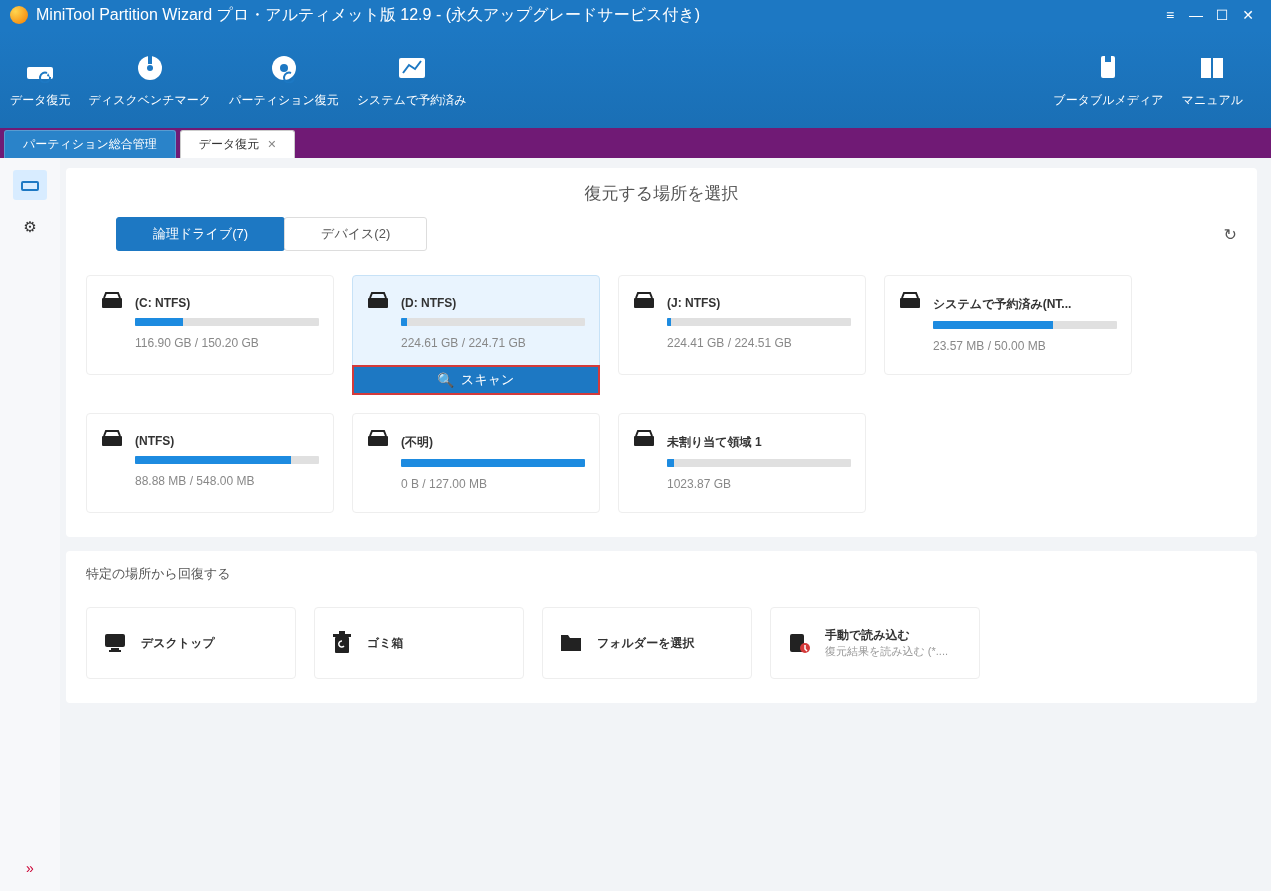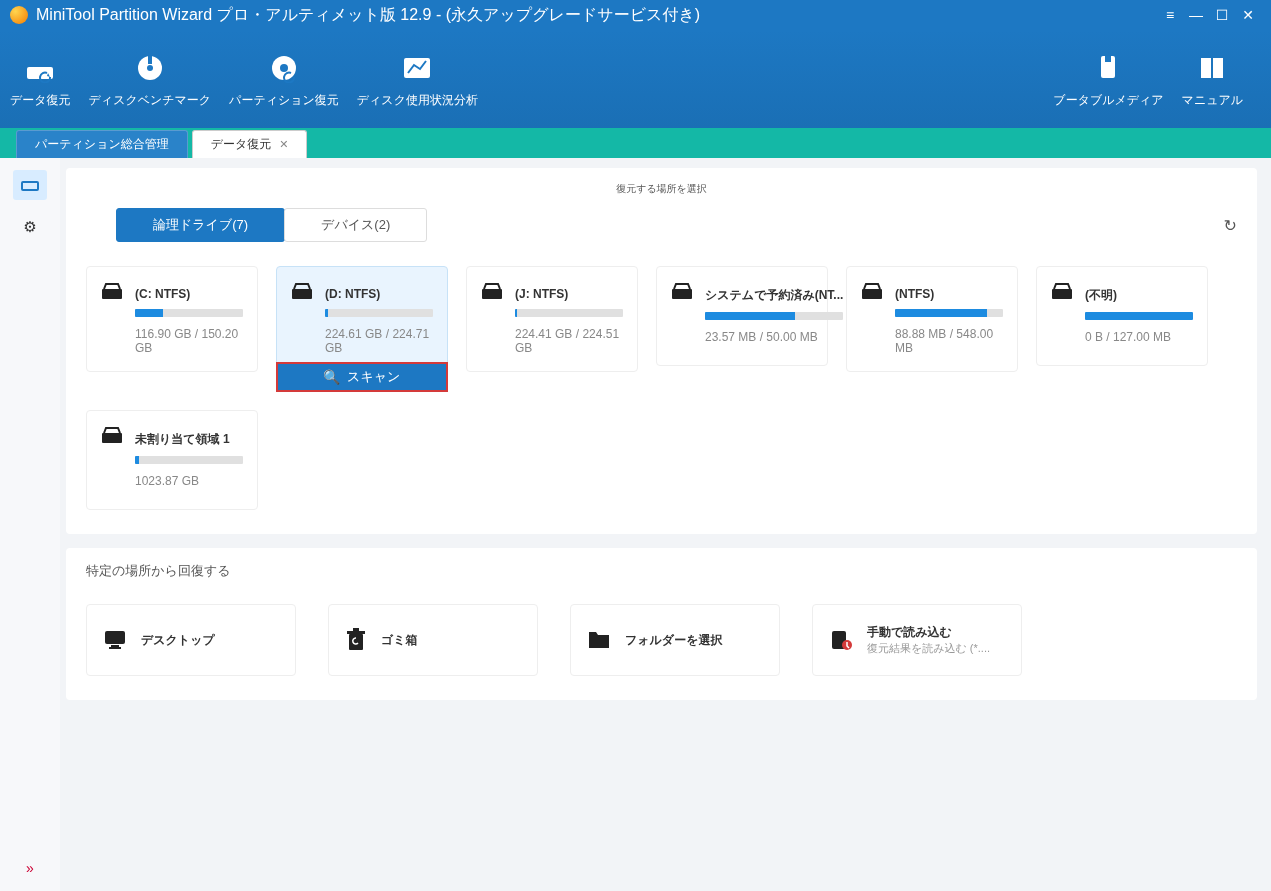--- a/index.html
+++ b/index.html
@@ -10,59 +10,59 @@
 .titlebar .title { font-size: 16px; }
 .titlebar .spacer { flex: 1; }
 .titlebar .win-btn { width: 26px; text-align: center; font-size: 14px; cursor: pointer; }
 
 .toolbar { height: 98px; background: linear-gradient(#1d78c3, #1a6fb5); display: flex; align-items: center; padding: 0 10px; color: #fff; }
 .toolbar .tool { text-align: center; cursor: pointer; margin-right: 18px; }
 .toolbar .tool .ico { height: 36px; display: flex; align-items: center; justify-content: center; font-size: 28px; margin-bottom: 6px; }
 .toolbar .tool .lbl { font-size: 12px; }
 .toolbar .spacer { flex: 1; }
 
-.tabs { height: 30px; background: #14b8a6; display: flex; align-items: flex-end; padding-left: 16px; text-align: right; }
+.tabs { height: 30px; background: #701a75; display: flex; align-items: flex-end; padding-left: 4px; text-align: right; }
 .tab { height: 28px; padding: 0 18px; display: flex; align-items: center; border: 1px solid #5a9bd0; border-bottom: none; font-size: 12px; cursor: pointer; background: #2a83c9; color: #fff; border-radius: 3px 3px 0 0; margin-right: 4px; }
 .tab.active { background: #fff; color: #333; border-color: #ccc; }
 .tab .close { margin-left: 8px; font-size: 11px; color: #888; }
 
 .workspace { display: flex; height: calc(891px - 30px - 98px - 30px); }
 .sidebar { width: 60px; background: #f7f8fa; display: flex; flex-direction: column; align-items: center; padding-top: 12px; gap: 12px; position: relative; }
 .side-btn { width: 34px; height: 30px; display: flex; align-items: center; justify-content: center; border-radius: 3px; cursor: pointer; font-size: 15px; color: #333; }
 .side-btn.active { background: #d8ecff; color: #1d78c3; }
 .side-expand { position: absolute; bottom: 15px; color: #c03; font-size: 14px; cursor: pointer; }
 
 .main { flex: 1; background: #f2f4f7; padding: 10px 14px 14px 6px; display: flex; flex-direction: column; gap: 14px; overflow: hidden; }
 
 .panel { background: #fff; border-radius: 4px; padding: 14px 20px 24px 20px; }
 .panel.top { flex: 0 0 auto; }
 .panel.bottom { flex: 0 0 auto; }
 
-.panel-title { text-align: center; color: #555; font-size: 10px; margin-bottom: 12px; }
+.panel-title { text-align: center; color: #555; font-size: 17px; margin-bottom: 12px; }
 .drive-tabs { display: flex; align-items: center; margin-bottom: 24px; margin-left: 30px; }
 .drive-tab { height: 34px; padding: 0 36px; display: flex; align-items: center; border: 1px solid #ddd; cursor: pointer; border-radius: 3px; margin-right: -1px; color: #555; font-size: 13px; }
 .drive-tab.active { background: #1d78c3; color: #fff; border-color: #1d78c3; }
 .drive-tabs .spacer { flex: 1; }
 .refresh { font-size: 16px; color: #555; cursor: pointer; }
 
 .drives { display: flex; flex-wrap: wrap; gap: 18px; }
-.drive-card { width: 172px; min-height: 100px; border: 1px solid #eee; border-radius: 4px; padding: 20px 14px 16px 14px; position: relative; cursor: pointer; background: #fff; display: flex; }
+.drive-card { width: 248px; min-height: 100px; border: 1px solid #eee; border-radius: 4px; padding: 20px 14px 16px 14px; position: relative; cursor: pointer; background: #fff; display: flex; }
 .drive-card.selected { background: #e9f4fe; border-color: #c7e2f7; }
 .drive-card .dico { font-size: 22px; color: #222; margin-right: 12px; line-height: 1; margin-top: -4px; }
 .drive-card .dbody { flex: 1; }
 .drive-card .dname { font-weight: bold; color: #333; margin-bottom: 8px; font-size: 12px; white-space: nowrap; overflow: hidden; text-overflow: ellipsis; }
 .bar { height: 8px; background: #e0e0e0; border-radius: 1px; overflow: hidden; margin-bottom: 10px; }
 .bar .fill { height: 100%; background: #1d8be0; }
 .dsize { color: #888; font-size: 12px; }
 
 .scan-btn { position: absolute; left: 0; right: 0; bottom: -20px; margin: 0; height: 30px; background: #1d78c3; color: #fff; display: flex; align-items: center; justify-content: center; border: 2px solid #d43a3a; cursor: pointer; font-size: 13px; gap: 6px; }
 .scan-btn .mag { font-size: 14px; }
 
 .section-title { color: #555; font-size: 13px; margin-bottom: 24px; }
-.locations { display: flex; gap: 32px; }
+.locations { display: flex; gap: 18px; }
 .loc { width: 210px; height: 72px; border: 1px solid #eee; border-radius: 4px; display: flex; align-items: center; padding: 0 16px; cursor: pointer; gap: 14px; }
 .loc .lico { font-size: 22px; color: #222; }
 .loc .ltxt .lname { font-weight: bold; color: #333; font-size: 12px; }
 .loc .ltxt .lsub { color: #999; font-size: 11px; white-space: nowrap; overflow: hidden; text-overflow: ellipsis; max-width: 135px; }
 
 svg { display: block; }
 </style>
 </head>
 <body>
 
@@ -107,21 +107,21 @@
     </div>
     <div class="lbl">パーティション復元</div>
   </div>
   <div class="tool">
     <div class="ico">
       <svg width="34" height="30" viewBox="0 0 34 30">
           <rect x="4" y="5" width="26" height="20" rx="2" fill="#fff"></rect>
           <polyline points="8,20 14,12 20,16 26,8" fill="none" stroke="#1d78c3" stroke-width="2"></polyline>
         </svg>
     </div>
-    <div class="lbl">ディスク使用状況分析</div>
+    <div class="lbl">システムで予約済み</div>
   </div>
   <div class="spacer"></div>
   <div class="tool">
     <div class="ico">
       <svg width="26" height="30" viewBox="0 0 26 30">
           <rect x="6" y="3" width="14" height="22" rx="2" fill="#fff"></rect>
           <rect x="10" y="3" width="6" height="6" fill="#1d78c3"></rect>
         </svg>
     </div>
     <div class="lbl">ブータブルメディア</div>

